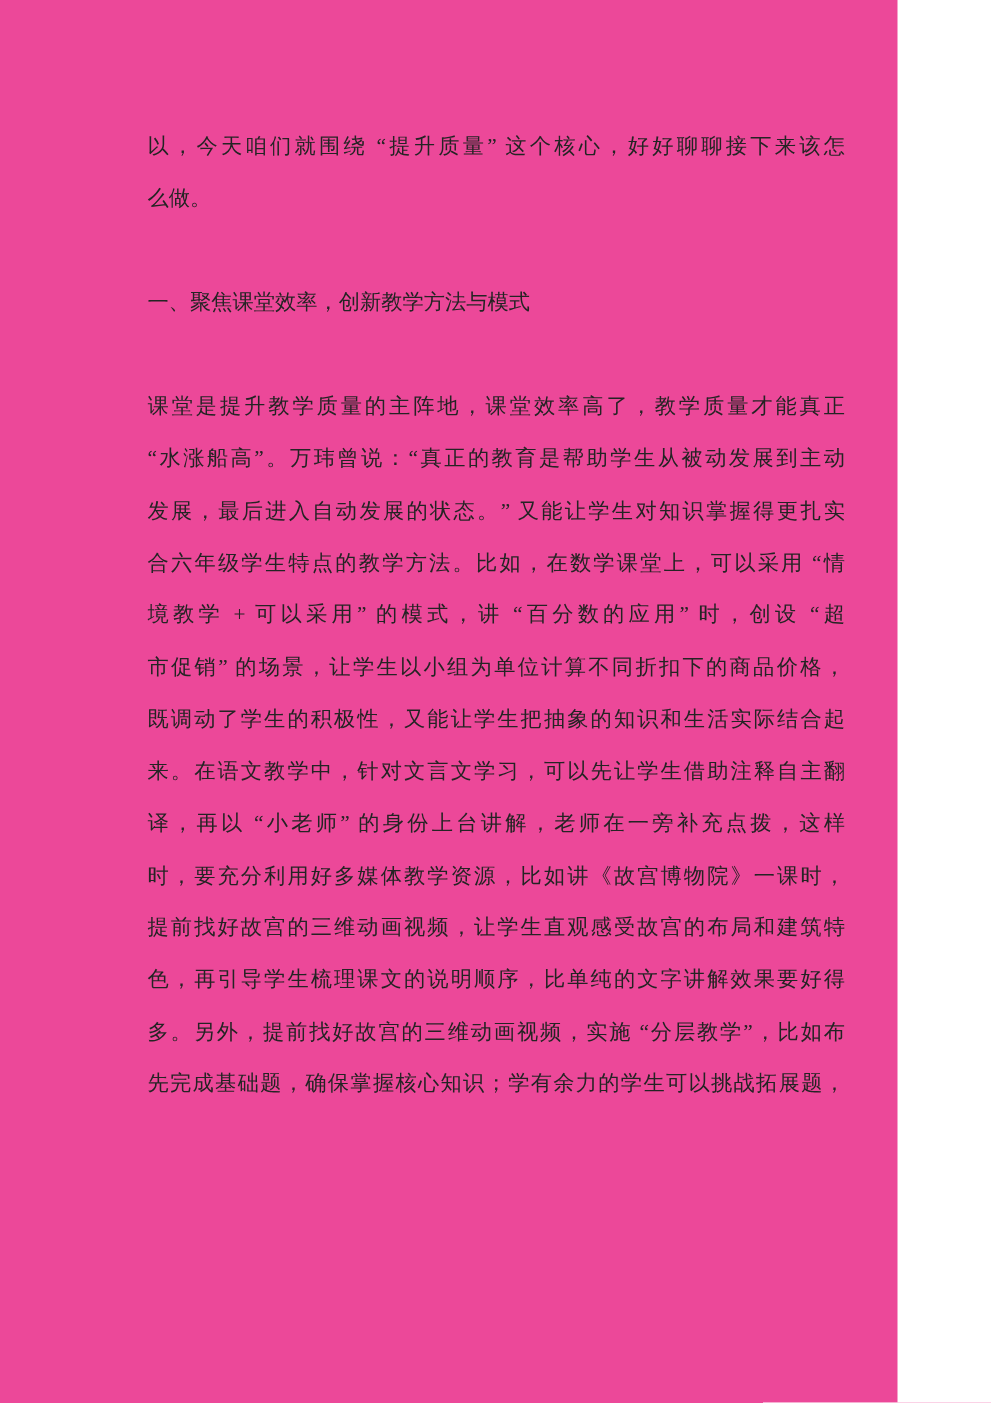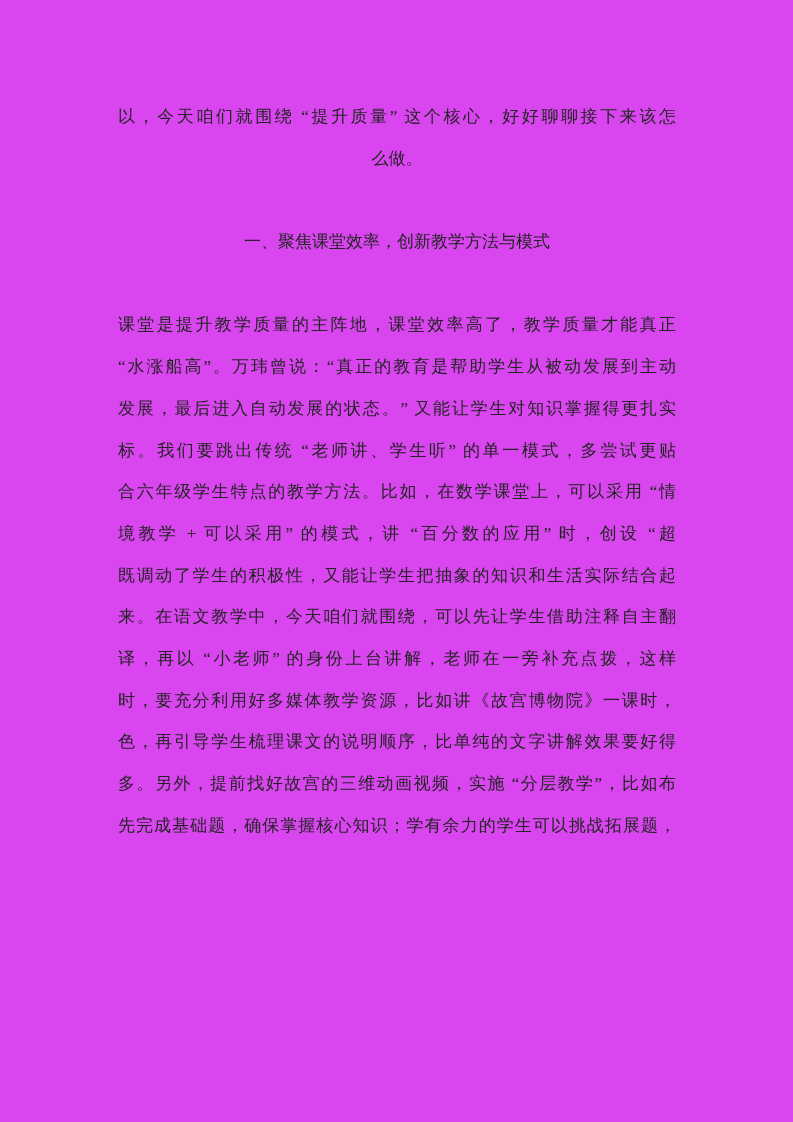--- a/index.html
+++ b/index.html
@@ -2,23 +2,23 @@
 <html><head>
 <meta charset="utf-8">
 <style>
   html, body {
     margin: 0;
     padding: 0;
     background: #ffffff;
   }
   .page {
     position: relative;
-    width: 793px;
+    width: 718px;
     height: 1122px;
-    background: #d946ef;
+    background: #ec4899;
     overflow: hidden;
     font-family: "Liberation Serif", "DejaVu Serif", serif;
   }
   .content {
     position: absolute;
     left: 118px;
     top: 96px;
     width: 558px;
   }
   .line {
@@ -29,21 +29,21 @@
     overflow: hidden;
     white-space: normal;
   }
   .line.fill {
     text-align: justify;
     text-align-last: justify;
     -moz-text-align-last: justify;
   }
   .line.end,
   .line.heading {
-    text-align: center;
+    text-align: left;
     text-align-last: auto;
   }
   .line.blank {
     
   }
 </style>
 </head>
 <body>
 
 <div class="page">
@@ -54,25 +54,26 @@
 
     <div class="line blank"></div>
 
     <div class="line heading">一、聚焦课堂效率，创新教学方法与模式</div>
 
     <div class="line blank"></div>
 
     <div class="line fill">课堂是提升教学质量的主阵地，课堂效率高了，教学质量才能真正</div>
     <div class="line fill">“水涨船高”。万玮曾说：“真正的教育是帮助学生从被动发展到主动</div>
     <div class="line fill">发展，最后进入自动发展的状态。” 又能让学生对知识掌握得更扎实</div>
-    <div class="line fill">标。我们要跳出传统 “老师讲、学生听” 的单一模式，多尝试更贴</div>
     <div class="line fill">合六年级学生特点的教学方法。比如，在数学课堂上，可以采用 “情</div>
     <div class="line fill">境教学 + 可以采用” 的模式，讲 “百分数的应用” 时，创设 “超</div>
+    <div class="line fill">市促销” 的场景，让学生以小组为单位计算不同折扣下的商品价格，</div>
     <div class="line fill">既调动了学生的积极性，又能让学生把抽象的知识和生活实际结合起</div>
-    <div class="line fill">来。在语文教学中，今天咱们就围绕，可以先让学生借助注释自主翻</div>
+    <div class="line fill">来。在语文教学中，针对文言文学习，可以先让学生借助注释自主翻</div>
     <div class="line fill">译，再以 “小老师” 的身份上台讲解，老师在一旁补充点拨，这样</div>
     <div class="line fill">时，要充分利用好多媒体教学资源，比如讲《故宫博物院》一课时，</div>
+    <div class="line fill">提前找好故宫的三维动画视频，让学生直观感受故宫的布局和建筑特</div>
     <div class="line fill">色，再引导学生梳理课文的说明顺序，比单纯的文字讲解效果要好得</div>
     <div class="line fill">多。另外，提前找好故宫的三维动画视频，实施 “分层教学”，比如布</div>
     <div class="line fill">先完成基础题，确保掌握核心知识；学有余力的学生可以挑战拓展题，</div>
 
   </div>
 </div>
 
 </body></html>

